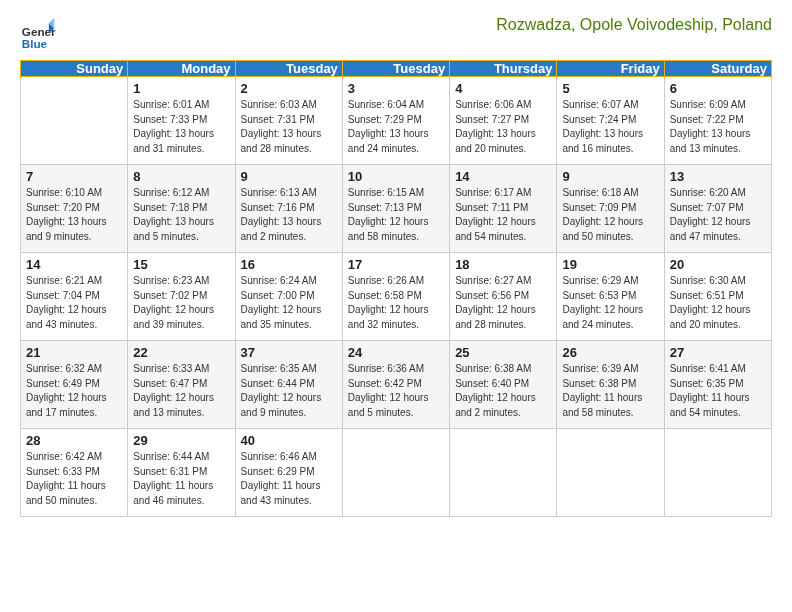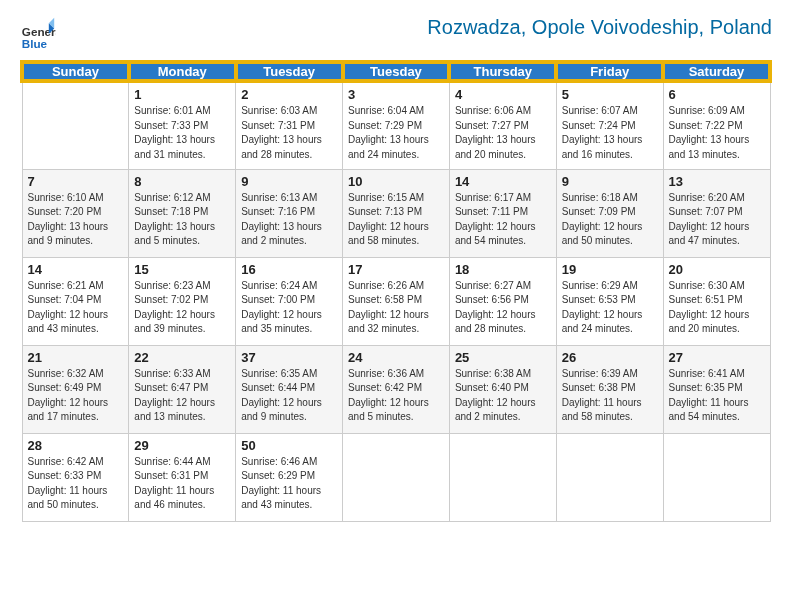--- a/index.html
+++ b/index.html
@@ -28,37 +28,37 @@
     .title-block {
       text-align: right;
     }
     .title-block h1 {
       font-size: 32px;
       font-weight: bold;
       color: #222;
       line-height: 1.1;
     }
     .title-block h2 {
-      font-size: 20px;
+      font-size: 16px;
       font-weight: normal;
-      color: #0369a1;
+      color: #4d7c0f;
     }
     table {
       width: 100%;
       border-collapse: collapse;
       table-layout: fixed;
     }
     thead tr th {
       background-color: #2979c7;
       color: #fff;
       font-size: 13px;
       font-weight: bold;
       padding: 0 4px;
-      text-align: center;
-      border: 4px solid #eab308;
+      text-align: right;
+      border: 1px solid #eab308;
     }
     tbody tr td {
       border: 1px solid #ccc;
       vertical-align: top;
       padding: 4px 5px;
       font-size: 10.5px;
       color: #222;
       height: 88px;
     }
     tbody tr td.empty {
@@ -234,21 +234,21 @@
       <tr>
         <td>
           <div class="day-number">28</div>
           <div class="day-detail">Sunrise: 6:42 AM<br>Sunset: 6:33 PM<br>Daylight: 11 hours and 50 minutes.</div>
         </td>
         <td>
           <div class="day-number">29</div>
           <div class="day-detail">Sunrise: 6:44 AM<br>Sunset: 6:31 PM<br>Daylight: 11 hours and 46 minutes.</div>
         </td>
         <td>
-          <div class="day-number">50</div>
+          <div class="day-number">40</div>
           <div class="day-detail">Sunrise: 6:46 AM<br>Sunset: 6:29 PM<br>Daylight: 11 hours and 43 minutes.</div>
         </td>
         <td class="empty"></td>
         <td class="empty"></td>
         <td class="empty"></td>
         <td class="empty"></td>
       </tr>
     </tbody>
 </table>
 

